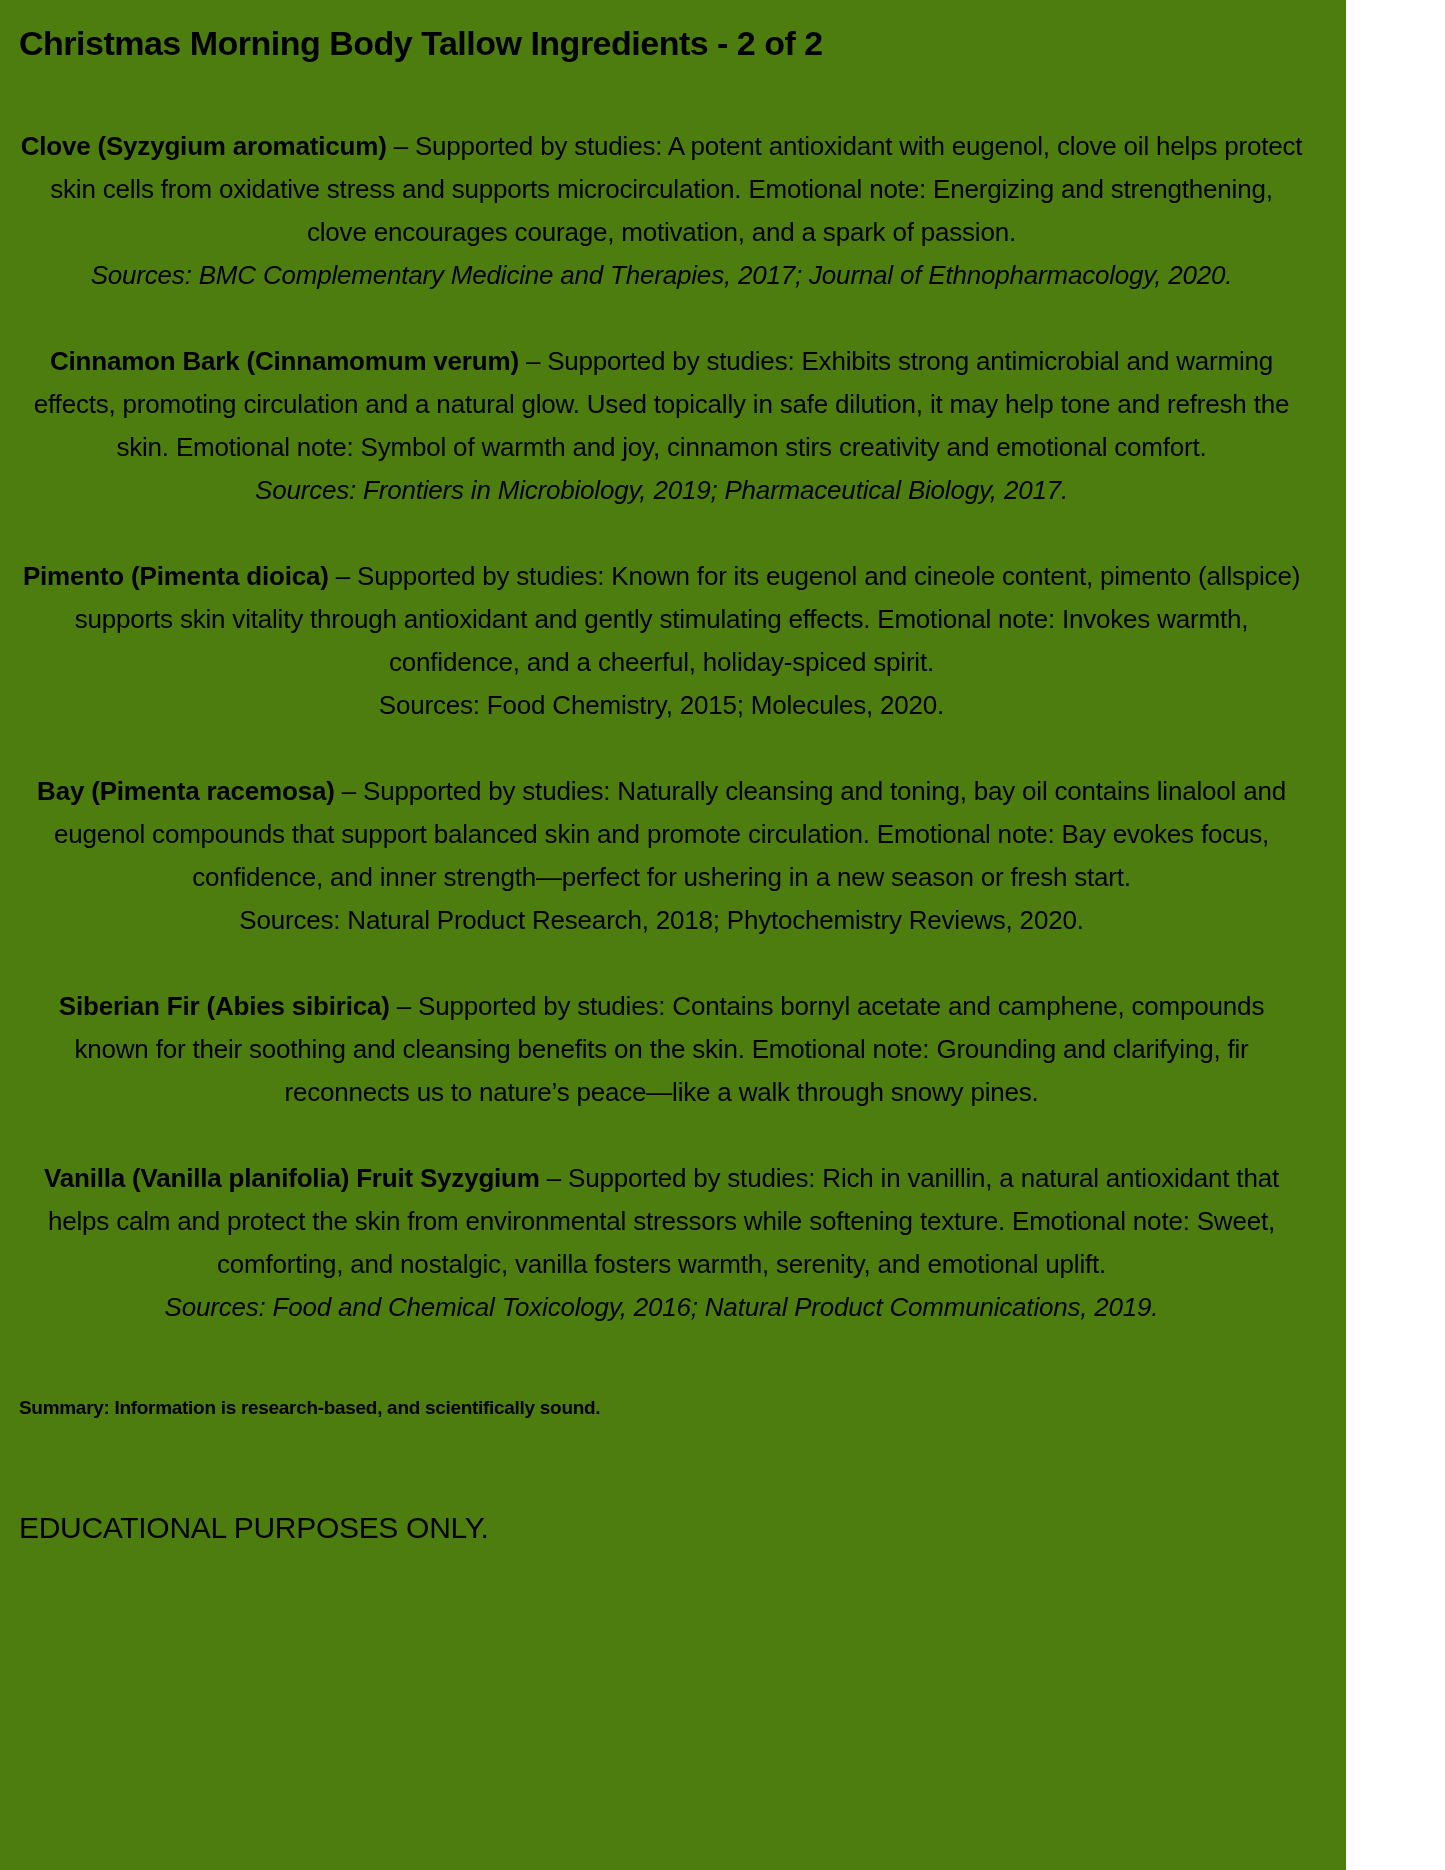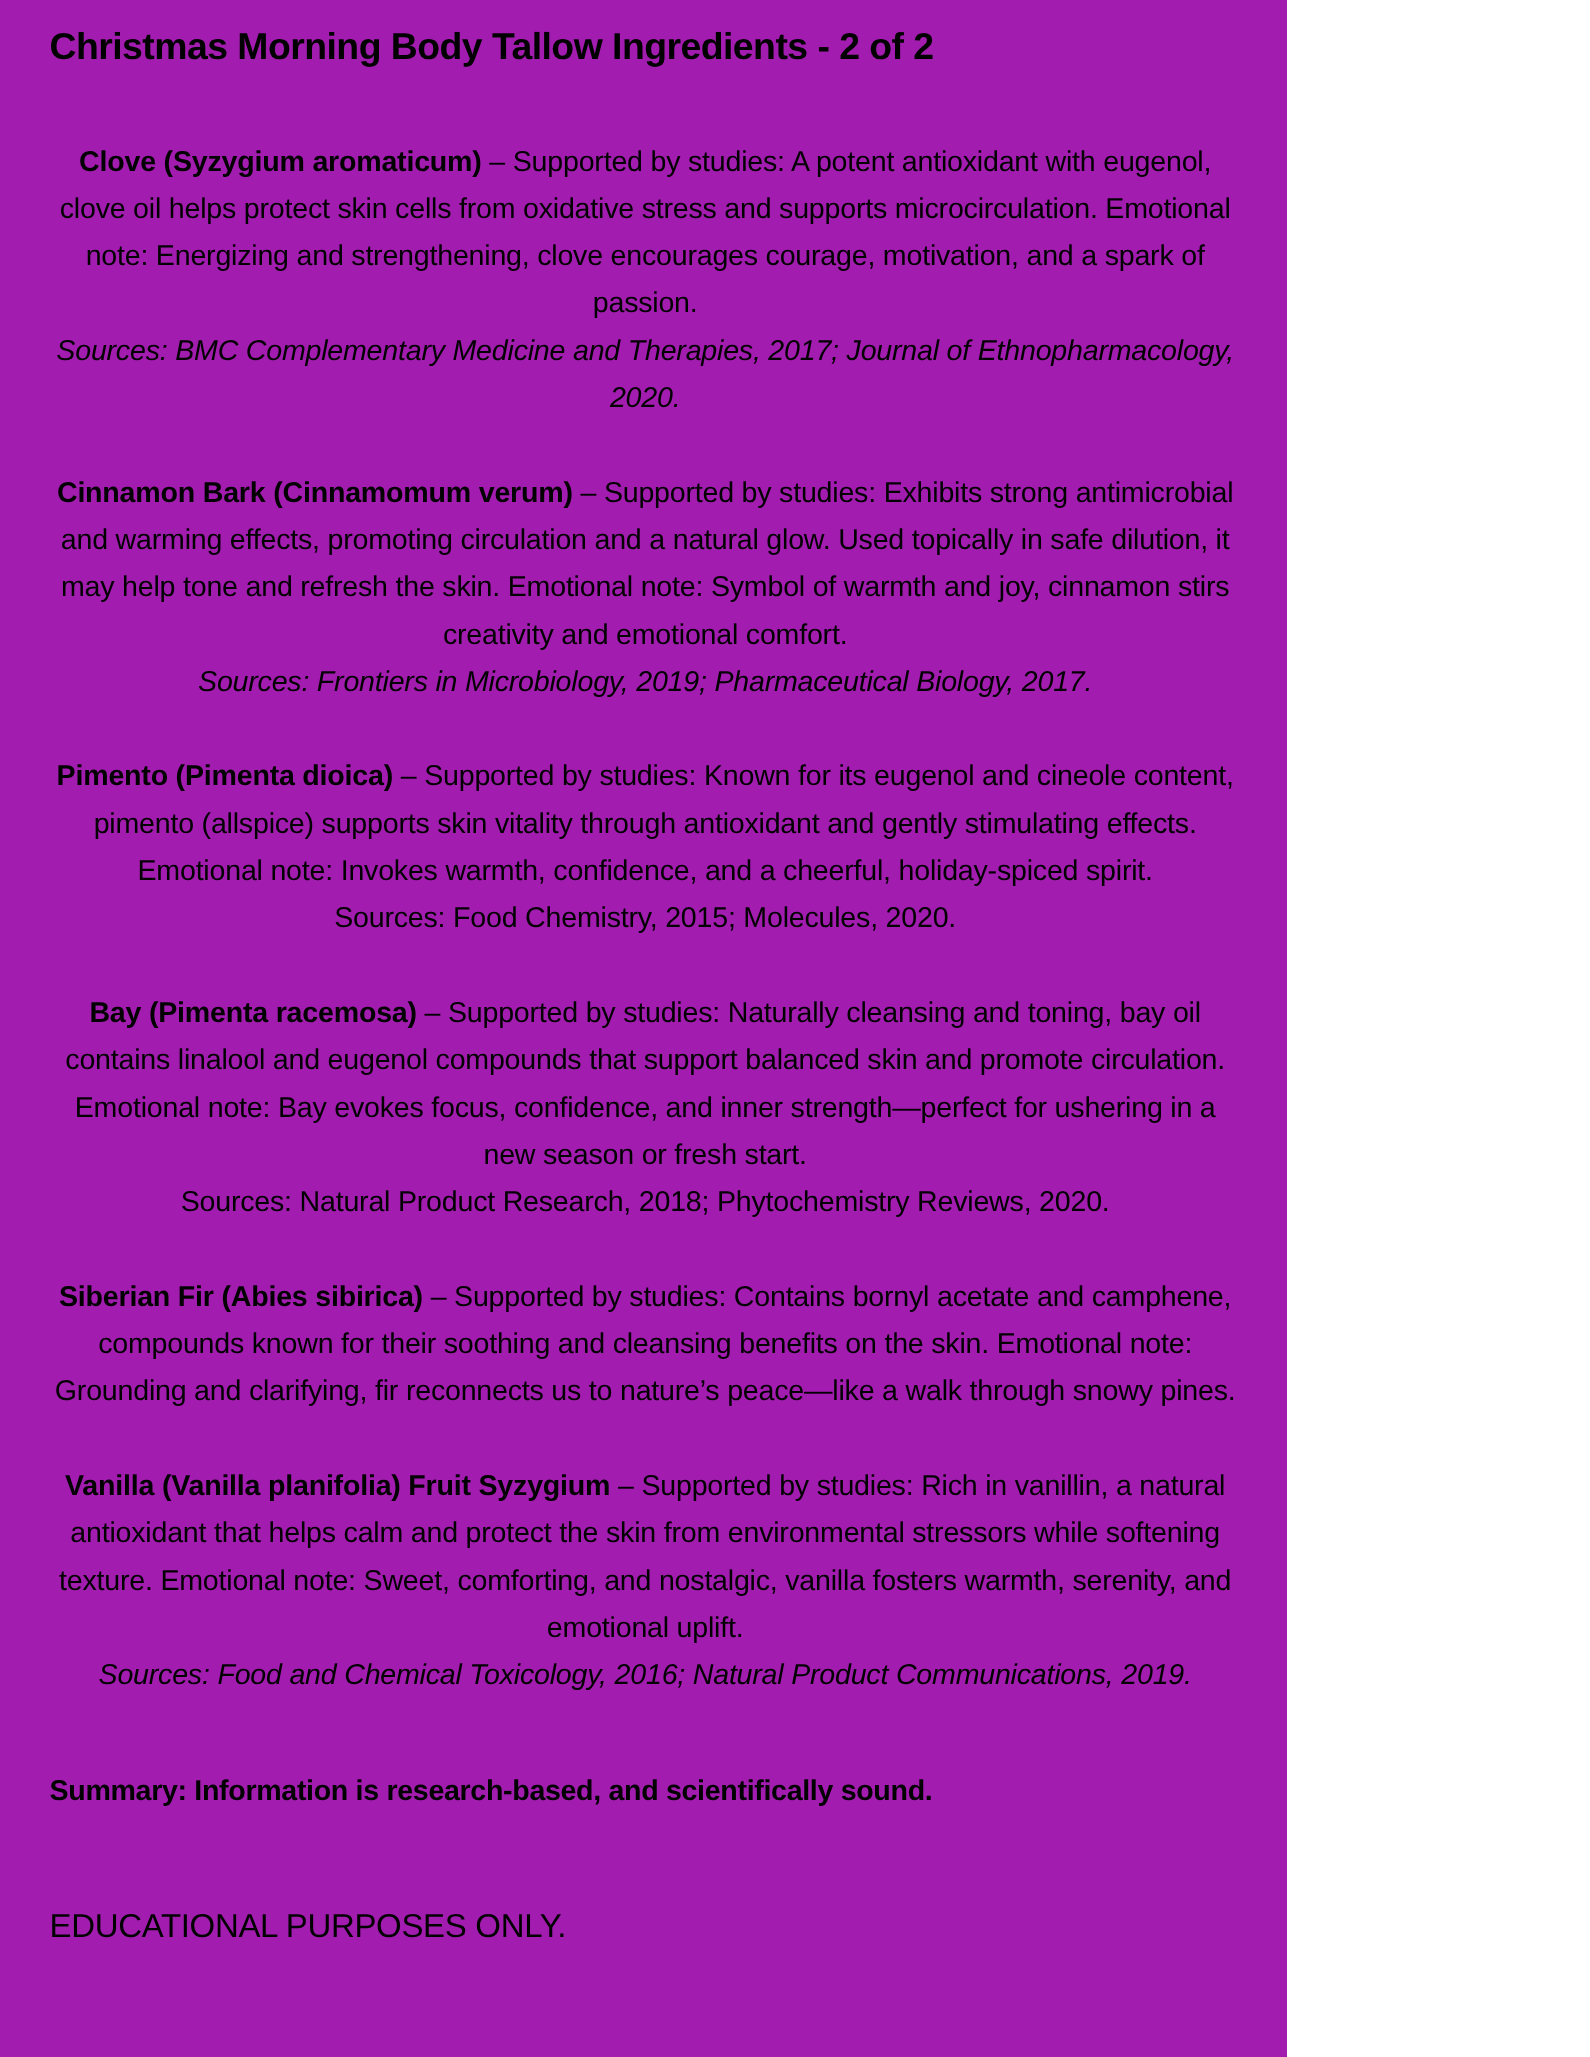--- a/index.html
+++ b/index.html
@@ -2,24 +2,24 @@
 <html><head>
 <meta charset="utf-8">
 <style>
   * { margin: 0; padding: 0; box-sizing: border-box; }
   html, body {
     background: #ffffff;
     font-family: "Liberation Sans", sans-serif;
     color: #000000;
   }
   .page {
-    width: 1170px;
+    width: 1346px;
     min-height: 1870px;
-    background: #a21caf;
-    padding: 24px 42px 60px 45px;
+    background: #4d7c0f;
+    padding: 24px 42px 60px 19px;
   }
   .doc-title {
     font-size: 34px;
     font-weight: 700;
     letter-spacing: -0.5px;
     margin-bottom: 62px;
   }
   .section {
     margin-bottom: 43px;
     max-width: 1380px;
@@ -30,21 +30,21 @@
     letter-spacing: -0.2px;
     text-align: center;
   }
   .section-heading {
     font-weight: 700;
   }
   .sources.italic {
     font-style: italic;
   }
   .summary-line {
-    font-size: 26px;
+    font-size: 19px;
     font-weight: 700;
     letter-spacing: -0.3px;
     margin-top: 68px;
   }
   .disclaimer-line {
     font-size: 30px;
     font-weight: 400;
     letter-spacing: -0.3px;
     margin-top: 92px;
   }

